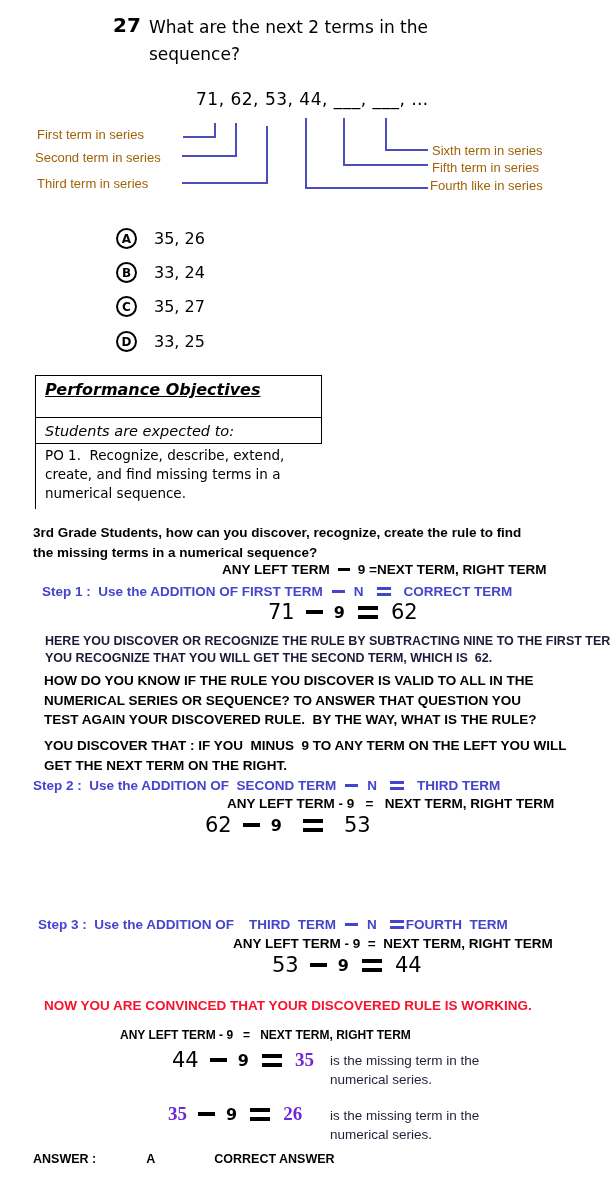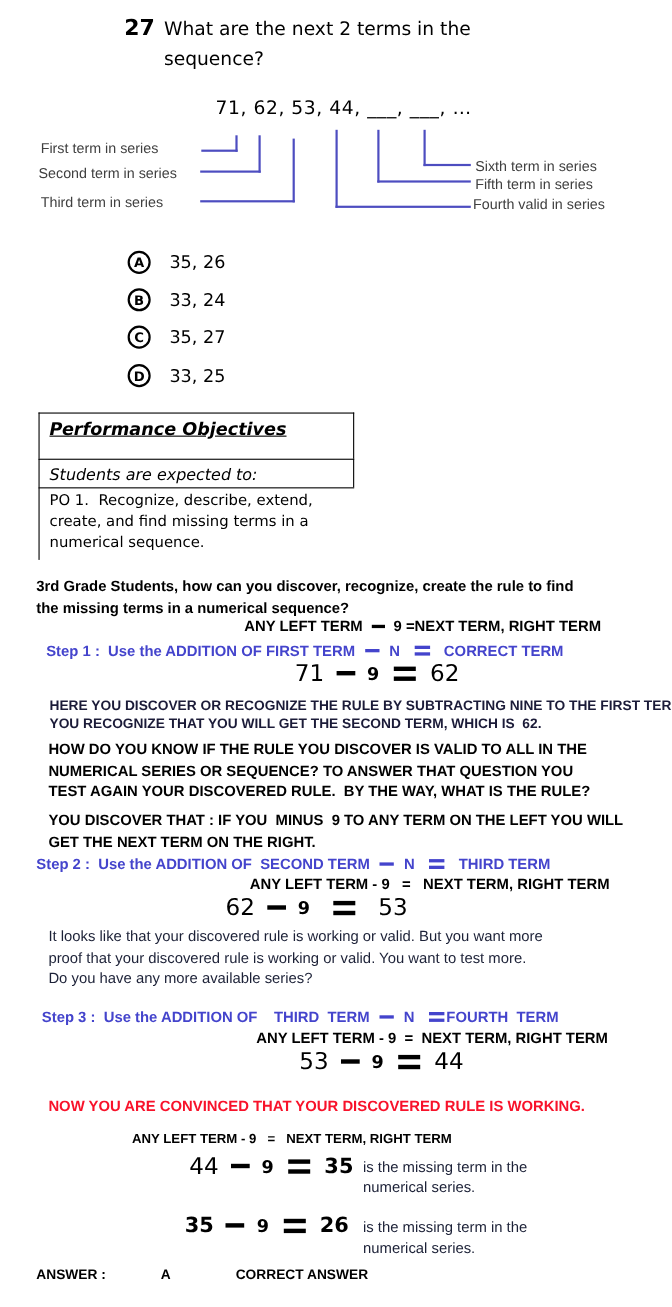--- a/index.html
+++ b/index.html
@@ -12,21 +12,21 @@
   .line { white-space:pre; }
 
   
   .qfont { font-family:"DejaVu Sans", sans-serif; }
   .q-number { font-size:20px; font-weight:bold; }
   .q-text { font-size:17px; line-height:27px; }
   .sequence { font-size:17px; letter-spacing:0.5px; }
 
   
   .cline { position:absolute; background:#4d4dc0; }
-  .term-label { position:absolute; color:#404040; font-size:13px; white-space:pre; }
+  .term-label { position:absolute; color:#a16207; font-size:13px; white-space:pre; }
 
   
   .choice { position:absolute; display:flex; align-items:center; }
   .choice-circle {
     width:21px; height:21px; border:2px solid #000; border-radius:50%;
     display:flex; align-items:center; justify-content:center;
     font-family:"DejaVu Sans", sans-serif; font-size:12px; font-weight:bold;
   }
   .choice-text { font-family:"DejaVu Sans", sans-serif; font-size:16px; margin-left:17px; }
 
@@ -53,21 +53,21 @@
   .minus-step { width:13px; height:3px; background:#4444cc; margin:0 9px; }
   .equals-step { width:14px; height:9px; border-top:3px solid #4444cc; border-bottom:3px solid #4444cc; margin:0 13px; }
   .minus-rule { width:12px; height:3px; background:#000; margin:0 8px; }
 
   
   .equation { position:absolute; display:flex; align-items:center; font-family:"DejaVu Sans", sans-serif; }
   .eq-a, .eq-c { font-size:21px; }
   .eq-b { font-size:16px; font-weight:bold; }
   .minus-big { width:17px; height:4px; background:#000; margin:0 11px; }
   .equals-big { width:20px; height:13px; border-top:4px solid #000; border-bottom:4px solid #000; margin:0 13px; }
-  .red-num { color:#000000; font-weight:bold; }
+  .red-num { color:#6d28d9; font-weight:bold;font-family:Liberation Serif, serif; }
 
   .answer-line { position:absolute; display:flex; align-items:center; font-weight:bold; font-size:12.5px; white-space:pre;gap:32px; }
 </style>
 </head>
 <body>
 
 <div class="page">
 
   <div class="abs qfont q-number" style="left:113px; top:13px;">27</div>
   <div class="abs qfont q-text" style="left:149px; top:14px;">
@@ -88,21 +88,21 @@
   <div class="cline" style="left:343px; top:118px; width:2px; height:48px;"></div>
   <div class="cline" style="left:343px; top:164px; width:85px; height:2px;"></div>
   <div class="cline" style="left:385px; top:118px; width:2px; height:33px;"></div>
   <div class="cline" style="left:385px; top:149px; width:43px; height:2px;"></div>
 
   <div class="term-label" style="left:37px; top:127px;">First term in series</div>
   <div class="term-label" style="left:35px; top:150px;">Second term in series</div>
   <div class="term-label" style="left:37px; top:176px;">Third term in series</div>
   <div class="term-label" style="left:432px; top:143px;">Sixth term in series</div>
   <div class="term-label" style="left:432px; top:160px;">Fifth term in series</div>
-  <div class="term-label" style="left:430px; top:178px;">Fourth valid in series</div>
+  <div class="term-label" style="left:430px; top:178px;">Fourth like in series</div>
 
   <div class="choice" style="left:116px; top:228px;">
     <span class="choice-circle">A</span>
     <span class="choice-text">35, 26</span>
   </div>
   <div class="choice" style="left:116px; top:262px;">
     <span class="choice-circle">B</span>
     <span class="choice-text">33, 24</span>
   </div>
   <div class="choice" style="left:116px; top:296px;">
@@ -182,25 +182,20 @@
   <div class="rule-plain" style="left:227px; top:796px;">ANY LEFT TERM - 9   =   NEXT TERM, RIGHT TERM</div>
 
   <div class="equation" style="left:205px; top:813px;">
     <span class="eq-a">62</span>
     <span class="minus-big"></span>
     <span class="eq-b">9</span>
     <span class="equals-big" style="margin:0 21px;"></span>
     <span class="eq-c">53</span>
   </div>
 
-  <div class="abs plain-para" style="left:44px; top:841px;">
-    <div class="line">It looks like that your discovered rule is working or valid. But you want more</div>
-    <div class="line">proof that your discovered rule is working or valid. You want to test more.</div>
-    <div class="line">Do you have any more available series?</div>
-  </div>
 
   <div class="step-line" style="left:38px; top:917px;">
     <span>Step 3 :  Use the ADDITION OF    THIRD  TERM</span>
     <span class="minus-step"></span>
     <span>N</span>
     <span class="equals-step" style="margin-right:2px;"></span>
     <span>FOURTH  TERM</span>
   </div>
   <div class="rule-plain" style="left:233px; top:936px;">ANY LEFT TERM - 9  =  NEXT TERM, RIGHT TERM</div>
 

